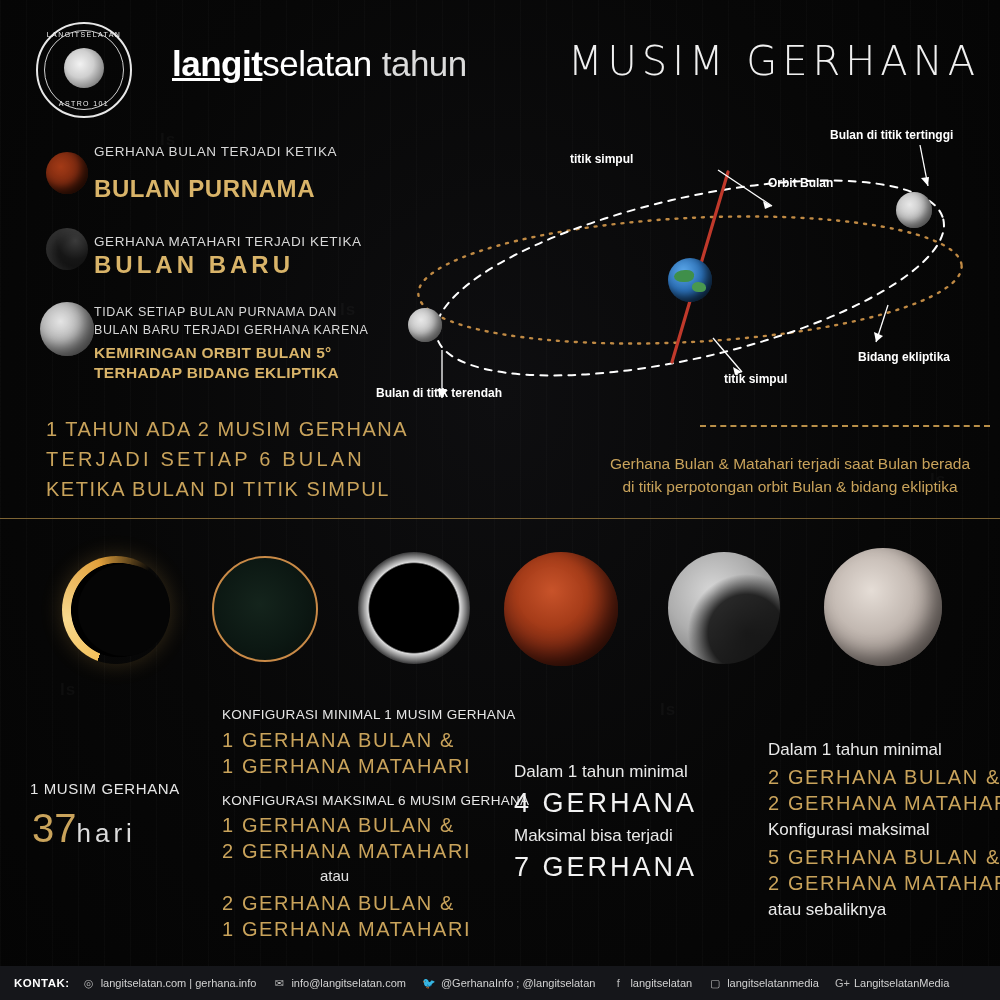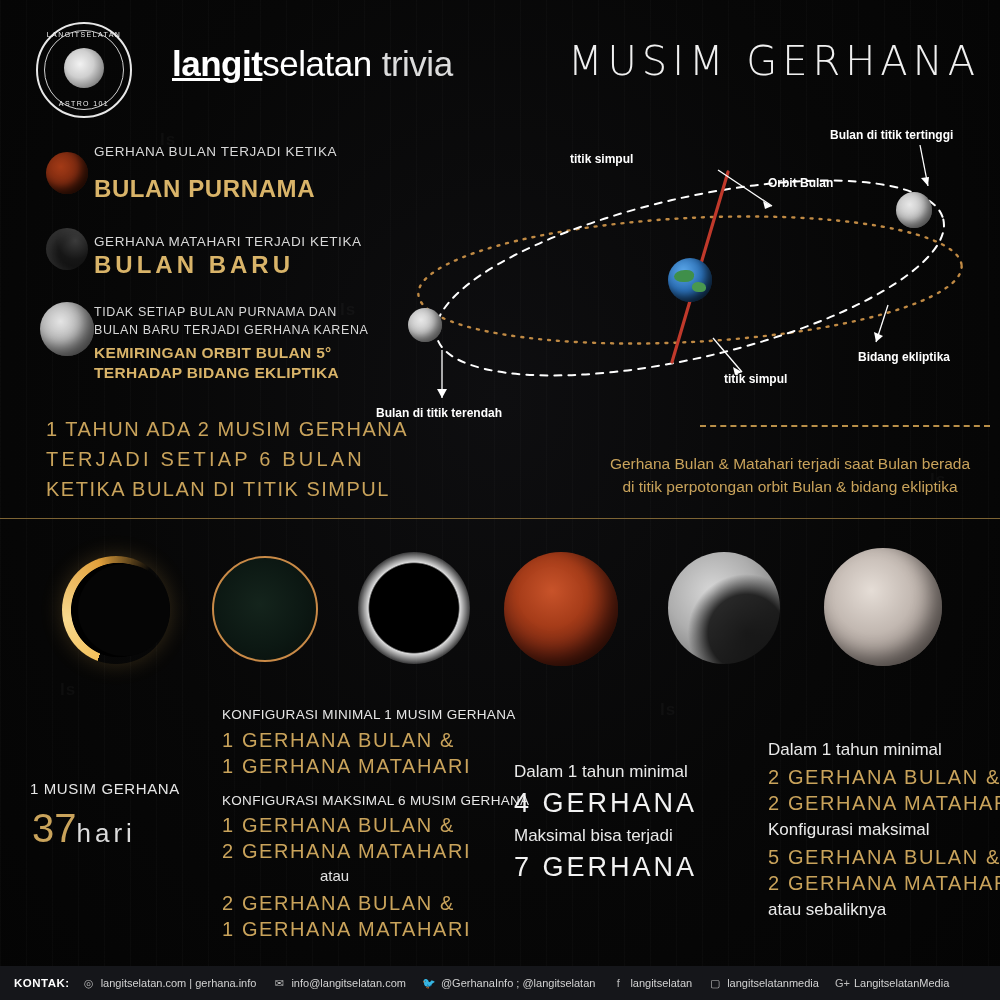--- a/index.html
+++ b/index.html
@@ -349,21 +349,21 @@
 
   <div class="logo">
     <div class="circ"></div>
     <div class="circ2"></div>
     <div class="horse"></div>
     <div class="txt-top">LANGITSELATAN</div>
     <div class="txt-bot">ASTRO 101</div>
   </div>
 
   <div class="brand">
-    <span class="b1">langit</span><span class="b2">selatan</span><span class="b3">trivia</span>
+    <span class="b1">langit</span><span class="b2">selatan</span><span class="b3">tahun</span>
   </div>
 
   <div class="title-main">MUSIM GERHANA</div>
 
   <div class="moon moon-blood"></div>
   <div class="lbl-small t1">GERHANA BULAN TERJADI KETIKA</div>
   <div class="lbl-gold t1b">BULAN PURNAMA</div>
 
   <div class="moon moon-new"></div>
   <div class="lbl-small t2">GERHANA MATAHARI TERJADI KETIKA</div>
@@ -402,21 +402,21 @@
 
     <div class="earth"></div>
     <div class="moon-hi"></div>
     <div class="moon-lo"></div>
 
     <div class="dg-lbl" style="left:190px; top:42px;">titik simpul</div>
     <div class="dg-lbl" style="left:388px; top:66px;">Orbit Bulan</div>
     <div class="dg-lbl" style="left:450px; top:18px;">Bulan di titik tertinggi</div>
     <div class="dg-lbl" style="left:478px; top:240px;">Bidang ekliptika</div>
     <div class="dg-lbl" style="left:344px; top:262px;">titik simpul</div>
-    <div class="dg-lbl" style="left:-4px; top:296px;text-align:right;">Bulan di titik terendah</div>
+    <div class="dg-lbl" style="left:-4px; top:276px;text-align:right;">Bulan di titik terendah</div>
   </div>
 
   <div class="dashed-sep"></div>
   <div class="cap-orbit">
     <div>Gerhana Bulan &amp; Matahari terjadi saat Bulan berada</div>
     <div>di titik perpotongan orbit Bulan &amp; bidang ekliptika</div>
   </div>
 
   <div class="hr-main"></div>
 

